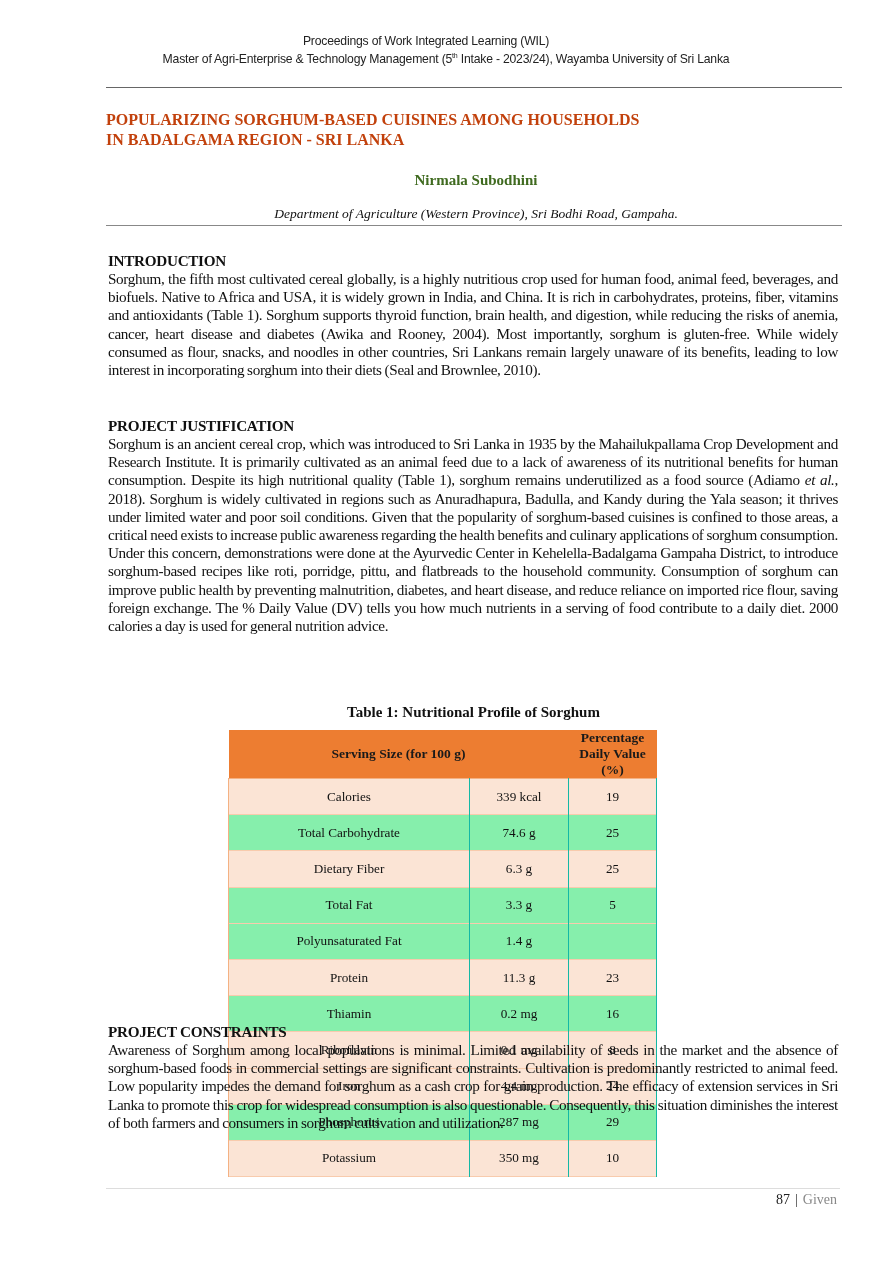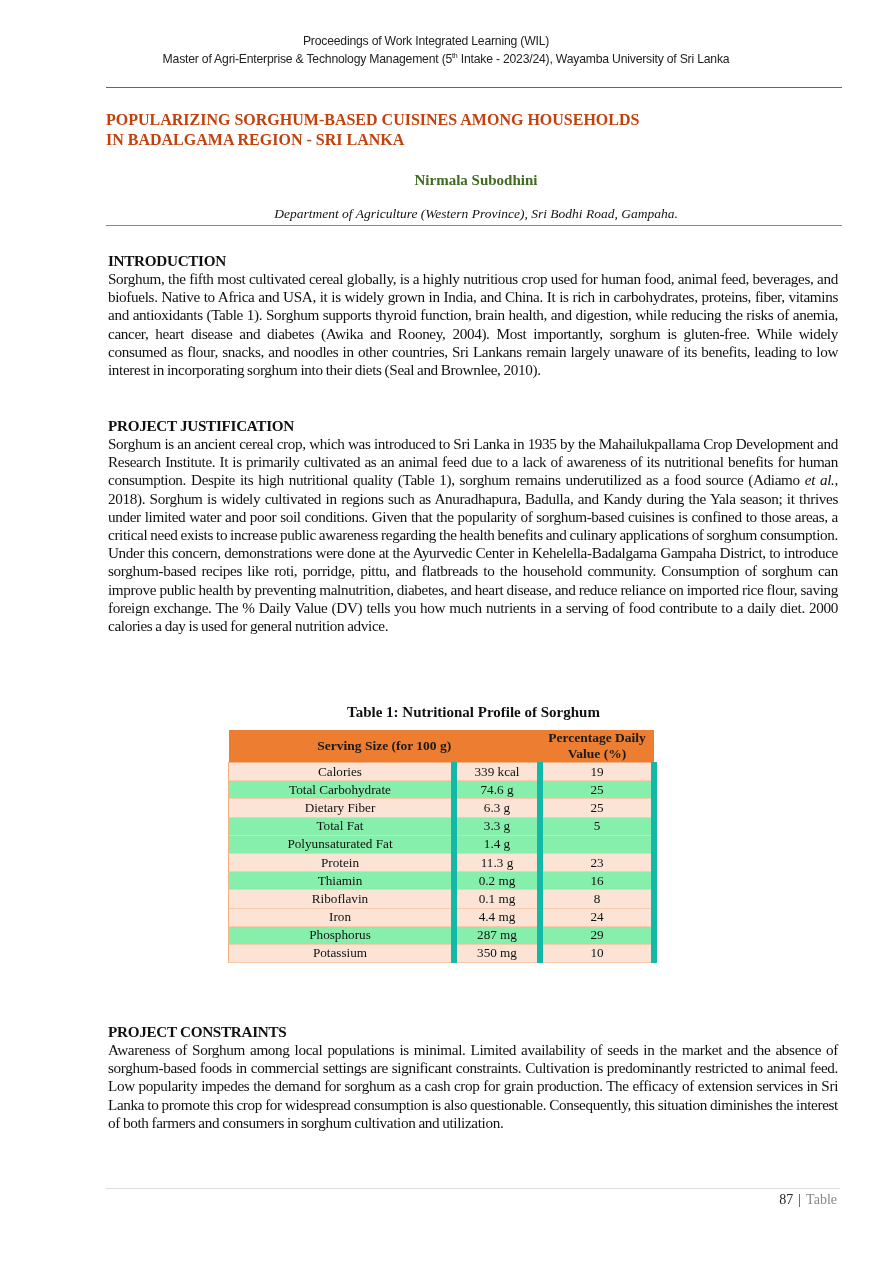--- a/index.html
+++ b/index.html
@@ -14,21 +14,21 @@
   .affil{position:absolute;left:106px;width:740px;top:206px;text-align:center;font-style:italic;font-size:13.5px;}
   .sec{position:absolute;left:108px;width:730px;}
   .sec h2{margin:0;font-size:15.2px;font-weight:bold;line-height:18px;letter-spacing:-0.3px;}
   .sec p{margin:0;font-size:15.2px;line-height:18.2px;text-align:justify;letter-spacing:-0.35px;word-spacing:-0.5px;}
   .intro{top:252px;}
   .just{top:417px;}
   .cons{top:1023px;}
   .tcap{position:absolute;left:220px;width:507px;top:704px;text-align:center;font-weight:bold;font-size:15px;}
   table{position:absolute;left:228px;top:730px;width:429px;border-collapse:collapse;font-size:13.2px;}
   th{background:#ed7d31;color:#1a1a1a;font-weight:bold;height:27px;font-size:13.5px;padding:0;text-align:center;}
-  td{height:17.2px;padding:0;text-align:center;border-left:1px solid #f4b183;border-right:6px solid #14b8a6;line-height:16px;}
+  td{height:17.2px;padding:9px;text-align:center;border-left:1px solid #f4b183;border-right:1px solid #14b8a6;line-height:16px;}
   tr.odd td{background:#fbe4d5;}
   tr.even td{background:#86efac;}
   tbody tr{border-bottom:1px solid #f8cbad;}
   tbody{border:1px solid #f4b183;}
   .c1{width:222px;}
   .c2{width:80px;}
   .frule{position:absolute;left:106px;top:1188px;width:734px;height:1px;background:#ddd;}
   .pnum{position:absolute;right:55px;top:1192px;font-size:14px;color:#222;}
   .pnum .bar{margin:0 5px;color:#333;}
   .pnum .pg{color:#888;}
@@ -124,13 +124,13 @@
       </tr>
   </tbody>
 </table>
 
 <div class="sec cons">
   <h2>PROJECT CONSTRAINTS</h2>
   <p>Awareness of Sorghum among local populations is minimal. Limited availability of seeds in the market and the absence of sorghum-based foods in commercial settings are significant constraints. Cultivation is predominantly restricted to animal feed. Low popularity impedes the demand for sorghum as a cash crop for grain production. The efficacy of extension services in Sri Lanka to promote this crop for widespread consumption is also questionable. Consequently, this situation diminishes the interest of both farmers and consumers in sorghum cultivation and utilization.</p>
 </div>
 
 <div class="frule"></div>
-<div class="pnum"><span>87</span><span class="bar">|</span><span class="pg">Table</span></div>
+<div class="pnum"><span>87</span><span class="bar">|</span><span class="pg">Given</span></div>
 
 </body></html>

